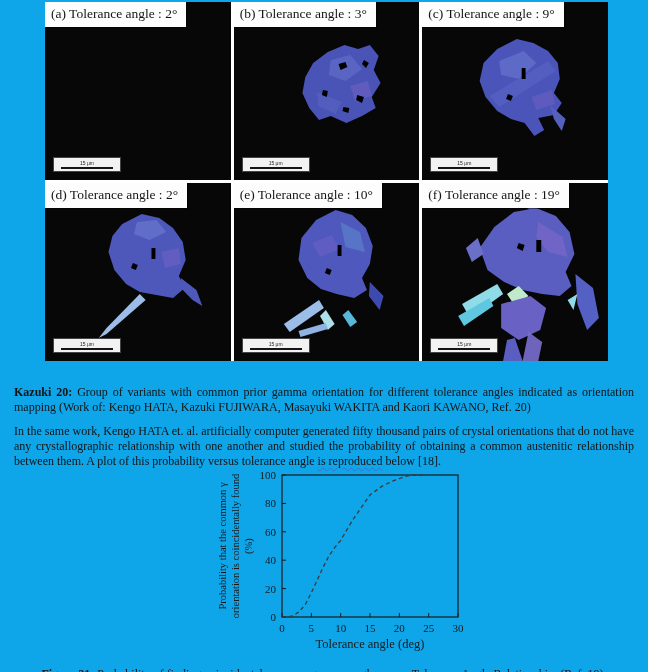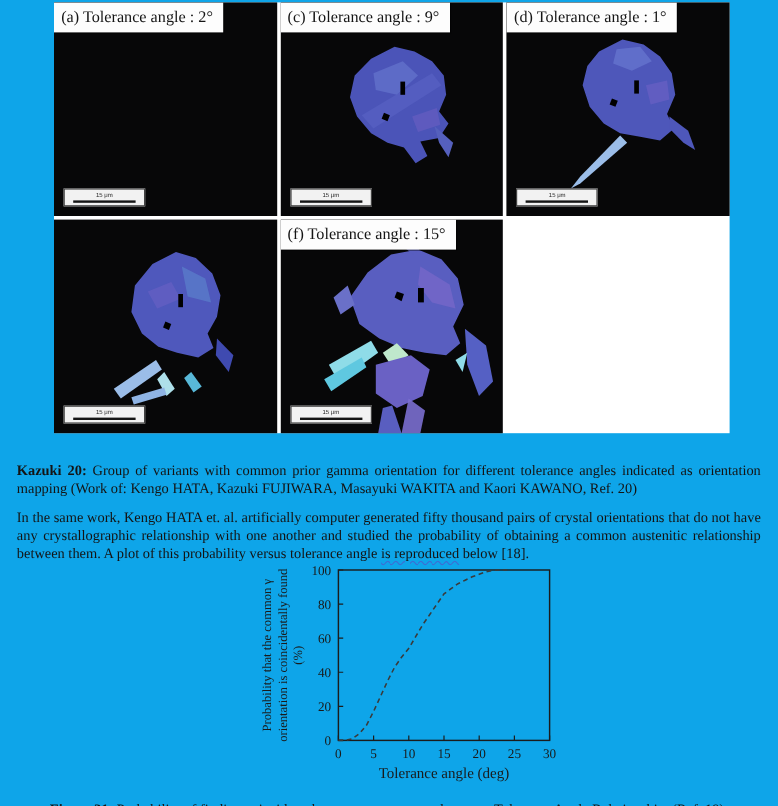--- a/index.html
+++ b/index.html
@@ -47,20 +47,38 @@
 
     <div class="panel">
       <svg class="grain" viewBox="0 0 190 178" preserveAspectRatio="none"></svg>
       <div class="panel-label"><span>(a) Tolerance angle : 2°</span></div>
       <div class="scalebar">
         <span class="sb-text">15 μm</span>
         <div class="sb-line"></div>
       </div>
     </div>
 
+    <div class="panel">
+      <svg class="grain" viewBox="0 0 190 178" preserveAspectRatio="none">
+        <path fill="#4a53b6" d="M96,50 L113,43 L127,47 L139,43 L148,54 L143,68 L150,81 L141,95 L145,106 L131,114 L115,121 L99,114 L87,118 L77,106 L70,91 L73,75 L81,61 Z"></path>
+        <path fill="#5d68c6" opacity="0.85" d="M99,58 L119,53 L131,67 L114,79 L97,73 Z"></path>
+        <path fill="#6b60c2" opacity="0.7" d="M119,84 L137,79 L141,94 L124,99 Z"></path>
+        <path fill="#5560c0" opacity="0.8" d="M85,90 L110,100 L104,112 L86,104 Z"></path>
+        <path fill="#000000" d="M107,62 l7,-2 2,5 -7,3 Z"></path>
+        <path fill="#000000" d="M126,93 l7,2 -2,6 -6,-3 Z"></path>
+        <path fill="#000000" d="M91,88 l5,1 -1,6 -5,-2 Z"></path>
+        <path fill="#000000" d="M133,58 l5,3 -3,5 -4,-4 Z"></path>
+        <path fill="#000000" d="M112,105 l6,1 -1,5 -6,-2 Z"></path>
+      </svg>
+      <div class="panel-label"><span>(b) Tolerance angle : 3°</span></div>
+      <div class="scalebar">
+        <span class="sb-text">15 μm</span>
+        <div class="sb-line"></div>
+      </div>
+    </div>
 
     <div class="panel">
       <svg class="grain" viewBox="0 0 190 178" preserveAspectRatio="none">
         <path fill="#4b54b8" d="M77,47 L97,37 L114,41 L129,49 L139,61 L141,77 L135,91 L143,101 L135,113 L119,116 L125,128 L115,134 L105,121 L91,117 L77,109 L65,95 L59,79 L63,61 Z"></path>
         <path fill="#6270ca" opacity="0.8" d="M79,59 L104,49 L117,61 L99,77 L81,73 Z"></path>
         <path fill="#5a64c4" opacity="0.6" d="M69,94 L129,59 L137,69 L79,105 Z"></path>
         <path fill="#6b5fc2" opacity="0.6" d="M112,95 L133,88 L136,102 L117,108 Z"></path>
         <rect fill="#000000" x="102" y="66" width="4" height="11"></rect>
         <path fill="#5560bd" d="M131,103 L147,117 L143,129 L135,117 Z"></path>
         <path fill="#000000" d="M88,92 l5,2 -2,5 -5,-2 Z"></path>
@@ -75,40 +93,41 @@
     <div class="panel">
       <svg class="grain" viewBox="0 0 190 178" preserveAspectRatio="none">
         <path fill="#4e57ba" d="M79,41 L99,31 L117,35 L131,45 L141,59 L144,77 L137,93 L143,105 L131,115 L114,112 L97,109 L83,101 L71,87 L65,69 L69,53 Z"></path>
         <path fill="#6472cc" opacity="0.85" d="M94,39 L114,37 L124,49 L107,57 L91,51 Z"></path>
         <path fill="#6a5fc4" opacity="0.7" d="M119,69 L137,65 L139,81 L123,85 Z"></path>
         <rect fill="#000000" x="109" y="65" width="4" height="11"></rect>
         <path fill="#9bbde8" d="M97,111 L63,145 L55,155 L63,151 L103,117 Z"></path>
         <path fill="#4e57ba" d="M139,95 L155,107 L161,123 L151,117 L139,105 Z"></path>
         <path fill="#000000" d="M90,80 l5,2 -2,5 -5,-2 Z"></path>
       </svg>
-      <div class="panel-label"><span>(d) Tolerance angle : 1°</span></div>
+      <div class="panel-label"><span>(d) Tolerance angle : 2°</span></div>
       <div class="scalebar">
         <span class="sb-text">15 μm</span>
         <div class="sb-line"></div>
       </div>
     </div>
 
     <div class="panel">
       <svg class="grain" viewBox="0 0 190 178" preserveAspectRatio="none">
         <path fill="#4f58bc" d="M84,37 L104,27 L121,32 L135,45 L142,63 L139,81 L131,95 L136,107 L123,115 L105,111 L89,106 L75,95 L66,77 L69,55 Z"></path>
         <path fill="#5f8cd0" opacity="0.55" d="M109,39 L129,49 L134,69 L114,64 Z"></path>
         <path fill="#6a60c4" opacity="0.6" d="M80,60 L100,52 L108,66 L88,74 Z"></path>
         <rect fill="#000000" x="106" y="62" width="4" height="11"></rect>
         <path fill="#9bbde8" d="M51,141 L87,117 L92,125 L57,149 Z"></path>
         <path fill="#aee0ea" d="M94,127 L103,141 L96,147 L88,133 Z"></path>
         <path fill="#58b8d8" d="M117,127 L126,139 L119,144 L111,132 Z"></path>
         <path fill="#3f4ab0" d="M139,99 L153,113 L149,127 L138,113 Z"></path>
         <path fill="#8fb4e4" d="M66,148 L94,140 L96,146 L68,154 Z"></path>
         <path fill="#000000" d="M95,85 l5,2 -2,5 -5,-2 Z"></path>
       </svg>
+      <div class="panel-label"><span>(e) Tolerance angle : 10°</span></div>
       <div class="scalebar">
         <span class="sb-text">15 μm</span>
         <div class="sb-line"></div>
       </div>
     </div>
 
     <div class="panel">
       <svg class="grain" viewBox="0 0 190 178" preserveAspectRatio="none">
         <path fill="#595ec0" d="M74,44 L94,29 L117,25 L137,33 L151,49 L156,71 L147,89 L153,103 L141,113 L123,111 L103,107 L84,99 L67,87 L59,65 Z"></path>
         <path fill="#7566c8" opacity="0.8" d="M119,39 L144,54 L149,74 L129,69 L117,54 Z"></path>
@@ -118,21 +137,21 @@
         <path fill="#8fdce8" d="M41,121 L77,101 L83,111 L49,135 Z"></path>
         <path fill="#5fc8e0" d="M37,133 L69,115 L73,123 L43,143 Z"></path>
         <path fill="#bfe8cc" d="M87,111 L99,103 L109,113 L95,123 Z"></path>
         <path fill="#6a61c4" d="M81,121 L111,113 L127,125 L121,147 L99,157 L81,145 Z"></path>
         <path fill="#595ec0" d="M95,155 L103,178 L83,178 L87,157 Z"></path>
         <path fill="#7b6fd0" opacity="0.9" d="M109,149 L123,159 L119,178 L103,178 Z"></path>
         <path fill="#5560c4" d="M157,91 L175,105 L181,135 L169,147 L159,121 Z"></path>
         <path fill="#8fdce8" d="M149,117 L159,111 L155,127 Z"></path>
         <path fill="#000000" d="M99,60 l6,2 -2,6 -6,-3 Z"></path>
       </svg>
-      <div class="panel-label"><span>(f) Tolerance angle : 15°</span></div>
+      <div class="panel-label"><span>(f) Tolerance angle : 19°</span></div>
       <div class="scalebar">
         <span class="sb-text">15 μm</span>
         <div class="sb-line"></div>
       </div>
     </div>
 
   </div>
 
   <p class="caption fig20-caption"><span class="cap-bold">Kazuki 20:</span><span> Group of variants with common prior gamma orientation for different tolerance angles indicated as orientation mapping (Work of: Kengo HATA, Kazuki FUJIWARA, Masayuki WAKITA and Kaori KAWANO, Ref. 20)</span></p>
 

